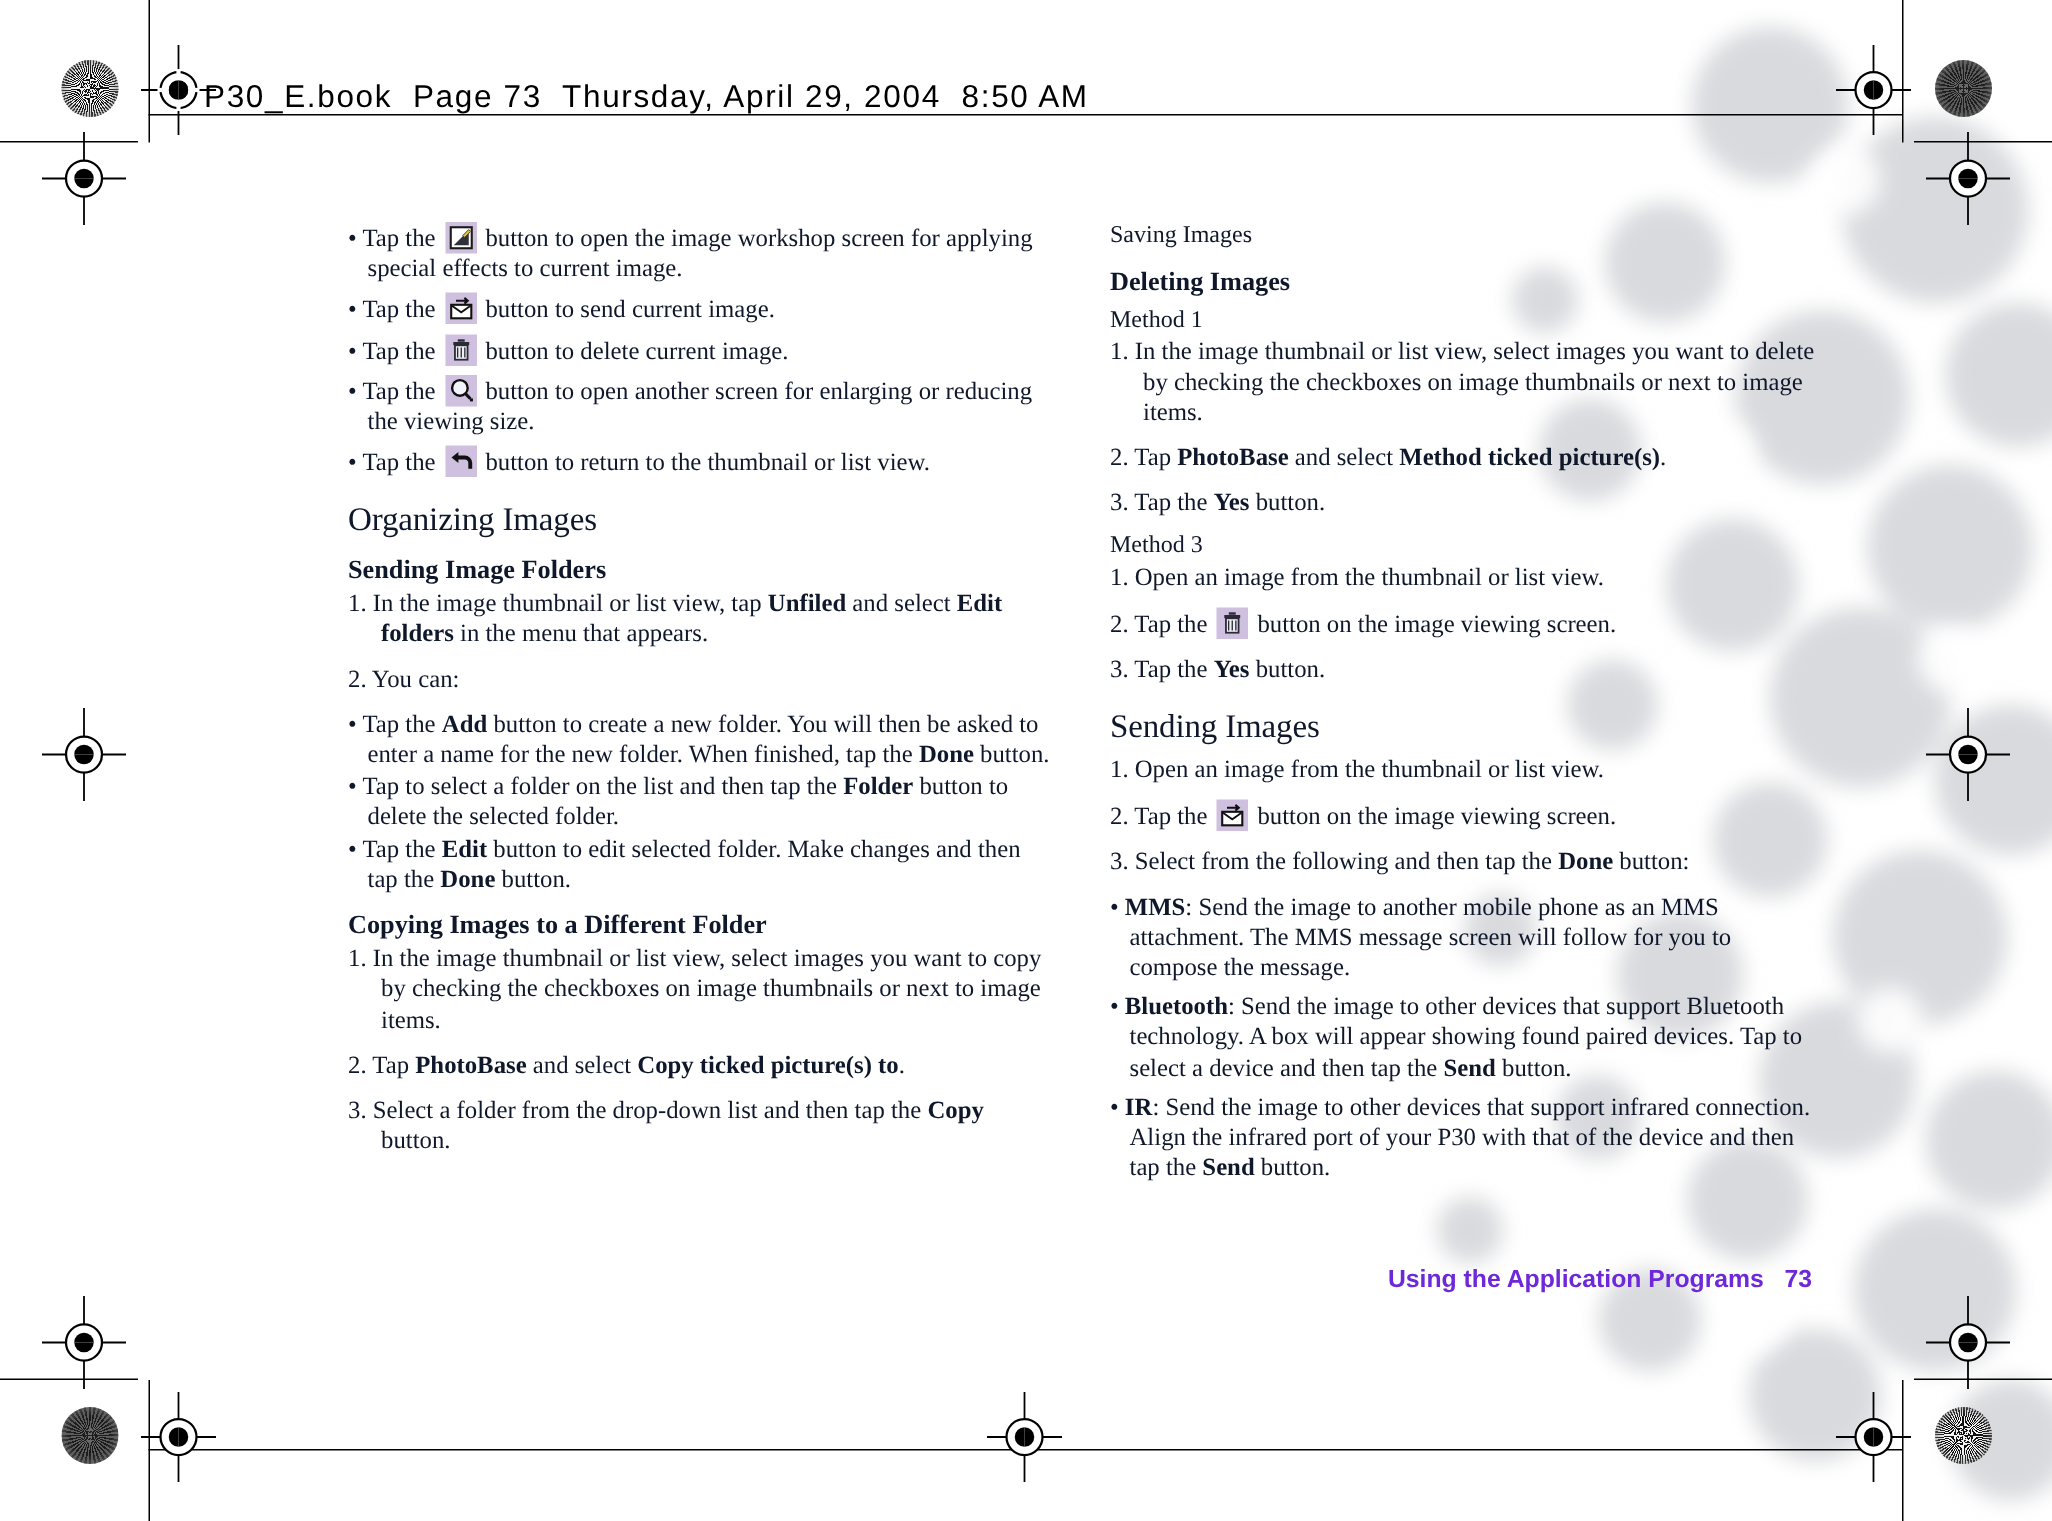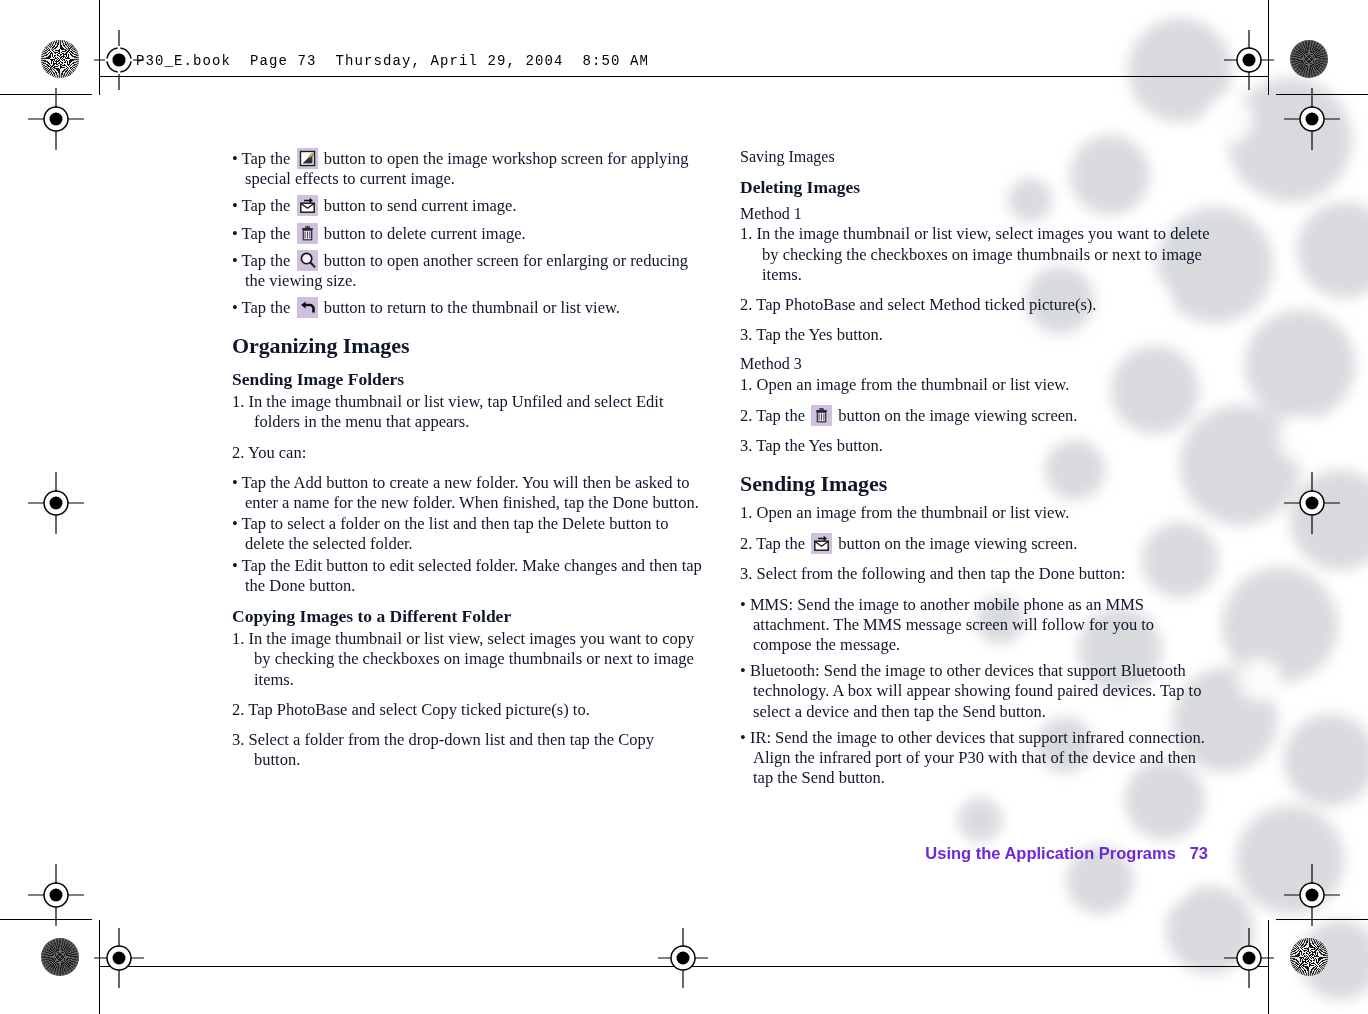--- a/index.html
+++ b/index.html
@@ -51,41 +51,41 @@
       radial-gradient(circle at 50% 50%, #888, #555);
     background-blend-mode: multiply;
   }
 
   
   #doc-header {
     position: absolute;
     left: 136px;
     top: 53px;
     z-index: 5;
-    font-family: Liberation Mono, monospace;
-    font-size: 14px;
+    font-family: Liberation Sans, sans-serif;
+    font-size: 21px;
     letter-spacing: 1.1px;
     color: #000;
     white-space: pre;
     text-align: center;
   }
 
   
   .column {
     position: absolute;
     z-index: 5;
     color: #0f172a;
   }
   #col-left  { left: 232px; top: 148px; width: 470px; }
   #col-right { left: 740px; top: 148px; width: 470px; }
 
   
   .h1 {
     font-size: 22px;
-    font-weight: bold;
+    font-weight: normal;
     line-height: 1.12;
     margin: 16px 0 6px 0;
     letter-spacing: -0.1px;
   }
   .h2 {
     font-size: 17.5px;
     font-weight: bold;
     line-height: 1.15;
     margin: 10px 0 3px 0;
   }
@@ -108,21 +108,21 @@
     text-indent: -22px;
   }
   .bullet {
     font-size: 16.5px;
     line-height: 1.225;
     margin: 0 0 1px 0;
     padding-left: 13px;
     text-indent: -13px;
   }
   .bullet.gap { margin-bottom: 6px; }
-  b, .bold { font-weight: normal; margin-top: 10px; }
+  b, .bold { font-weight: bold; margin-top: 10px; }
 
   
   .icon-chip {
     display: inline-block;
     width: 21px;
     height: 21px;
     background: #cfc0e0;
     vertical-align: -5px;
     margin: 0 2px;
     position: relative;
@@ -409,21 +409,21 @@
       <span>In the image thumbnail or list view, tap </span><b>Unfiled</b><span> and select </span><b>Edit folders</b><span> in the menu that appears.</span>
     </p>
 
     <p class="numitem">2. You can:</p>
 
     <p class="bullet">
       <span>• Tap the </span><b>Add</b><span> button to create a new folder. You will then be asked to enter a name for the new folder. When finished, tap the </span><b>Done</b><span> button.</span>
     </p>
 
     <p class="bullet">
-      <span>•  Tap to select a folder on the list and then tap the </span><b>Delete</b><span> button to delete the selected folder.</span>
+      <span>•  Tap to select a folder on the list and then tap the </span><b>Folder</b><span> button to delete the selected folder.</span>
     </p>
 
     <p class="bullet">
       <span>• Tap the </span><b>Edit</b><span> button to edit selected folder. Make changes and then tap the </span><b>Done</b><span> button.</span>
     </p>
 
     <h2 class="h2">Copying Images to a Different Folder</h2>
 
     <p class="numitem">1. In the image thumbnail or list view, select images you want to copy by checking the checkboxes on image thumbnails or next to image items.</p>
 

